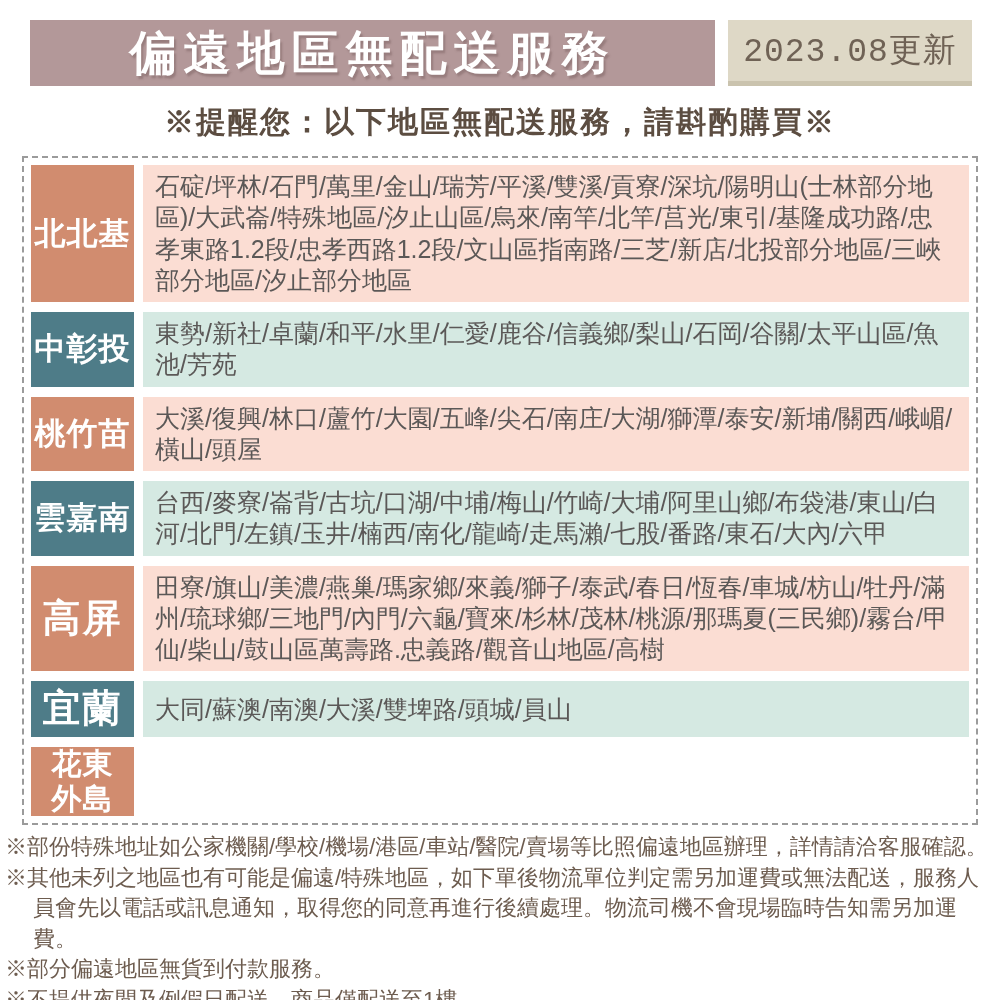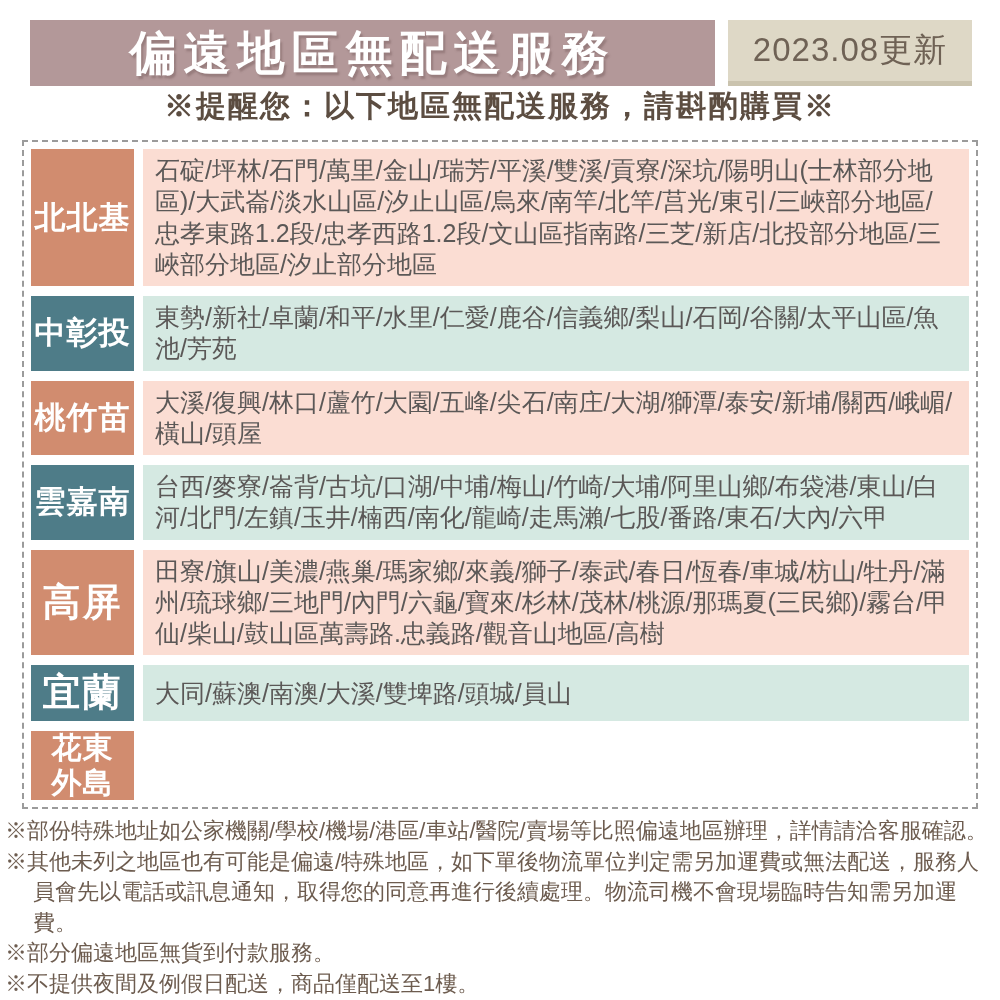--- a/index.html
+++ b/index.html
@@ -8,20 +8,21 @@
     background: #ffffff;
     overflow: hidden;
     font-family: "Liberation Sans", sans-serif;
   }
   
   .header {
     display: flex;
     margin: 20px 28px 0 30px;
     gap: 13px;
     height: 66px;
+    font-family: Liberation Mono, monospace;
   }
   .title-box {
     flex: 1;
     background: #b39899;
     color: #ffffff;
     display: flex;
     align-items: center;
     justify-content: center;
     font-size: 47px;
     font-weight: 700;
@@ -34,21 +35,21 @@
     border-bottom: 5px solid #cac3ae;
     color: #6f6255;
     display: flex;
     align-items: center;
     justify-content: center;
     font-size: 33px;
     letter-spacing: 1px;
   }
   
   .subtitle {
-    margin-top: 0;
+    margin-top: 16px;
     text-align: center;
     font-size: 30px;
     font-weight: 700;
     color: #5c4d41;
     letter-spacing: 2px;
   }
   
   .board {
     margin: 13px 22px 0 22px;
     border: 2px dashed #9b9b9b;
@@ -117,21 +118,21 @@
   <div class="title-box">偏遠地區無配送服務</div>
   <div class="update-badge">2023.08更新</div>
 </div>
 
 <div class="subtitle">※提醒您：以下地區無配送服務，請斟酌購買※</div>
 
 <div class="board">
 
   <div class="row">
     <div class="row-label">北北基</div>
-    <div class="row-content">石碇/坪林/石門/萬里/金山/瑞芳/平溪/雙溪/貢寮/深坑/陽明山(士林部分地區)/大武崙/淡水山區/汐止山區/烏來/南竿/北竿/莒光/東引/三峽部分地區/忠孝東路1.2段/忠孝西路1.2段/文山區指南路/三芝/新店/北投部分地區/三峽部分地區/汐止部分地區</div>
+    <div class="row-content">石碇/坪林/石門/萬里/金山/瑞芳/平溪/雙溪/貢寮/深坑/陽明山(士林部分地區)/大武崙/特殊地區/汐止山區/烏來/南竿/北竿/莒光/東引/基隆成功路/忠孝東路1.2段/忠孝西路1.2段/文山區指南路/三芝/新店/北投部分地區/三峽部分地區/汐止部分地區</div>
   </div>
 
   <div class="row">
     <div class="row-label">中彰投</div>
     <div class="row-content">東勢/新社/卓蘭/和平/水里/仁愛/鹿谷/信義鄉/梨山/石岡/谷關/太平山區/魚池/芳苑</div>
   </div>
 
   <div class="row">
     <div class="row-label">桃竹苗</div>
     <div class="row-content">大溪/復興/林口/蘆竹/大園/五峰/尖石/南庄/大湖/獅潭/泰安/新埔/關西/峨嵋/橫山/頭屋</div>

